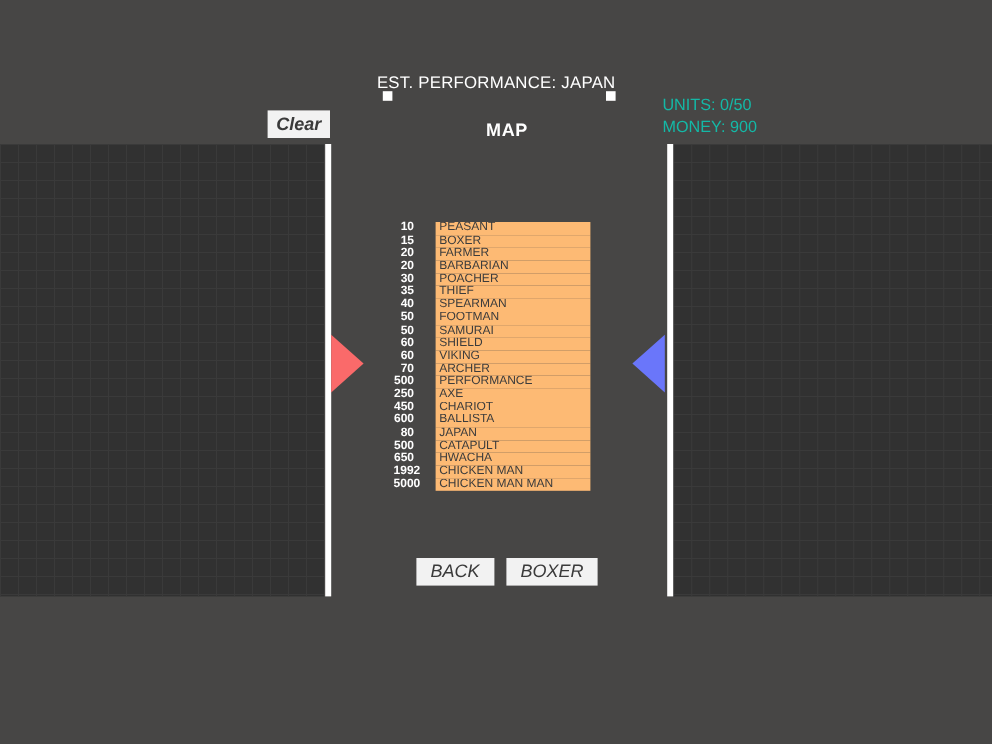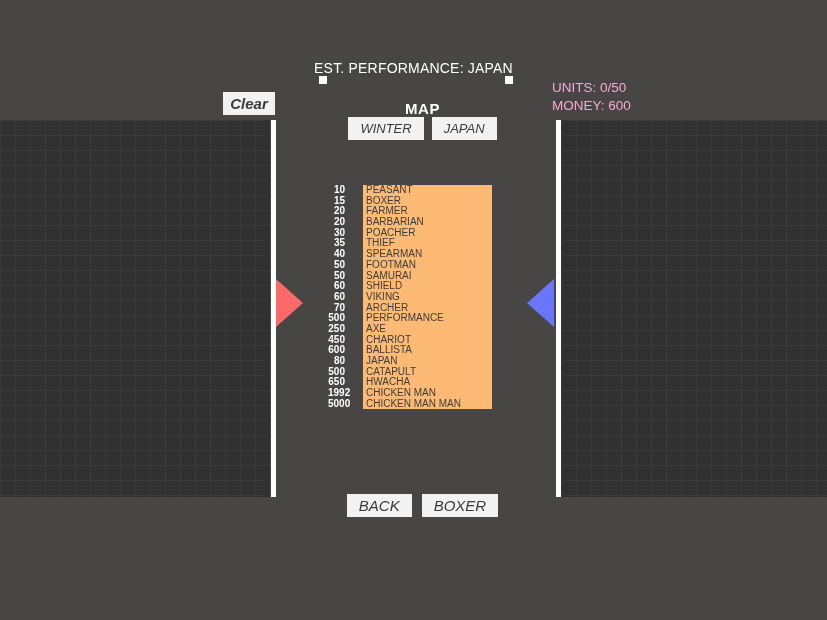--- a/index.html
+++ b/index.html
@@ -77,21 +77,21 @@
     height: 8px;
     background: #ffffff;
   }
   #marker-left  { left: 319px; }
   #marker-right { left: 505px; }
 
   #stats {
     position: absolute;
     left: 552px;
     top: 79px;
-    color: #f9a8d4;
+    color: #14b8a6;
     font-size: 13.5px;
     line-height: 18px;
   }
 
   
   .btn {
     background: #f2f2f2;
     color: #3a3a3a;
     border: 0;
     display: inline-block;
@@ -188,21 +188,20 @@
 
   
   #bottom-buttons {
     position: absolute;
     left: 330px;
     top: 465px;
     width: 185px;
     display: flex;
     justify-content: center;
     gap: 10px;
-    margin-top: 29px;
   }
   .bottom-btn {
     height: 23px;
     line-height: 23px;
     font-size: 15px;
     padding: 0 12px;
   }
 </style>
 </head>
 <body>
@@ -216,32 +215,28 @@
 <div class="arrow" id="arrow-left"></div>
 <div class="arrow" id="arrow-right"></div>
 
 <div id="perf-label">EST. PERFORMANCE: JAPAN</div>
 
 <div class="marker" id="marker-left"></div>
 <div class="marker" id="marker-right"></div>
 
 <div id="stats">
   <div>UNITS: 0/50</div>
-  <div>MONEY: 600</div>
+  <div>MONEY: 900</div>
 </div>
 
 <div class="btn" id="clear-button">Clear</div>
 
 <div id="map-title">MAP</div>
 
 <div id="map-buttons">
-  <div class="map-row">
-    <div class="btn map-btn">WINTER</div>
-    <div class="btn map-btn">JAPAN</div>
-  </div>
 </div>
 
 <div id="unit-list">
     <div class="unit-row">
       <div class="unit-cost">10</div>
       <div class="unit-name">PEASANT</div>
     </div>
     <div class="unit-row">
       <div class="unit-cost">15</div>
       <div class="unit-name">BOXER</div>

